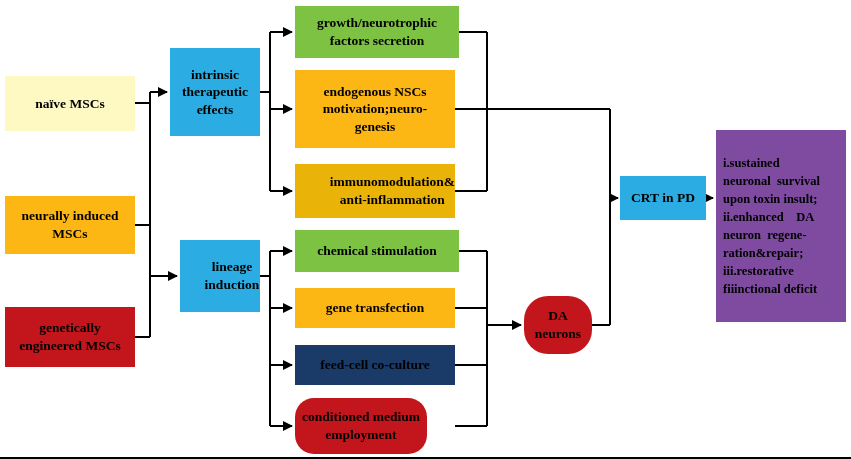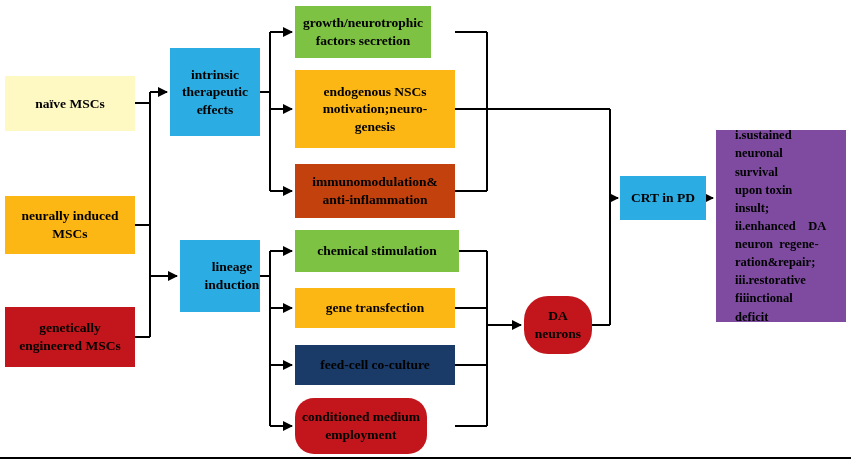--- a/index.html
+++ b/index.html
@@ -22,21 +22,21 @@
     font-size: 13.5px;
     line-height: 1.3;
     color: #000000;
   }
   .node .label { white-space: pre-line; }
   .node.outcome {
     font-size: 12.5px;
     line-height: 1.45;
     text-align: left;
     justify-content: flex-start;
-    padding: 10px 19px;
+    padding: 10px 7px;
   }
   .node.outcome .label { white-space: pre-wrap; }
   .bottom-rule {
     position: absolute;
     left: 0; right: 0; bottom: 0;
     height: 2px;
     background: #000000;
   }
 </style>
 </head>
@@ -92,32 +92,32 @@
     <span class="label">intrinsic
 therapeutic
 effects</span>
   </div>
 
   <div class="node" style="left: 180px; top: 240px; width: 80px; height: 72px; background-color: rgb(43, 172, 226); padding-left: 24px;">
     <span class="label">lineage
 induction</span>
   </div>
 
-  <div class="node" style="left: 295px; top: 6px; width: 136px; height: 52px; background-color: rgb(125, 194, 66);">
+  <div class="node" style="left: 295px; top: 6px; width: 164px; height: 52px; background-color: rgb(125, 194, 66);">
     <span class="label">growth/neurotrophic
 factors secretion</span>
   </div>
 
   <div class="node" style="left: 295px; top: 70px; width: 160px; height: 78px; background-color: rgb(253, 183, 20);">
     <span class="label">endogenous NSCs
 motivation;neuro-
 genesis</span>
   </div>
 
-  <div class="node" style="left: 295px; top: 164px; width: 160px; height: 54px; background-color: #c2410c;">
+  <div class="node" style="left: 295px; top: 164px; width: 160px; height: 54px; background-color: #eab308; justify-content: flex-end;">
     <span class="label">immunomodulation&amp;
 anti-inflammation</span>
   </div>
 
   <div class="node" style="left: 295px; top: 230px; width: 164px; height: 42px; background-color: rgb(125, 194, 66);">
     <span class="label">chemical stimulation</span>
   </div>
 
   <div class="node" style="left: 295px; top: 288px; width: 160px; height: 40px; background-color: rgb(253, 183, 20);">
     <span class="label">gene transfection</span>

